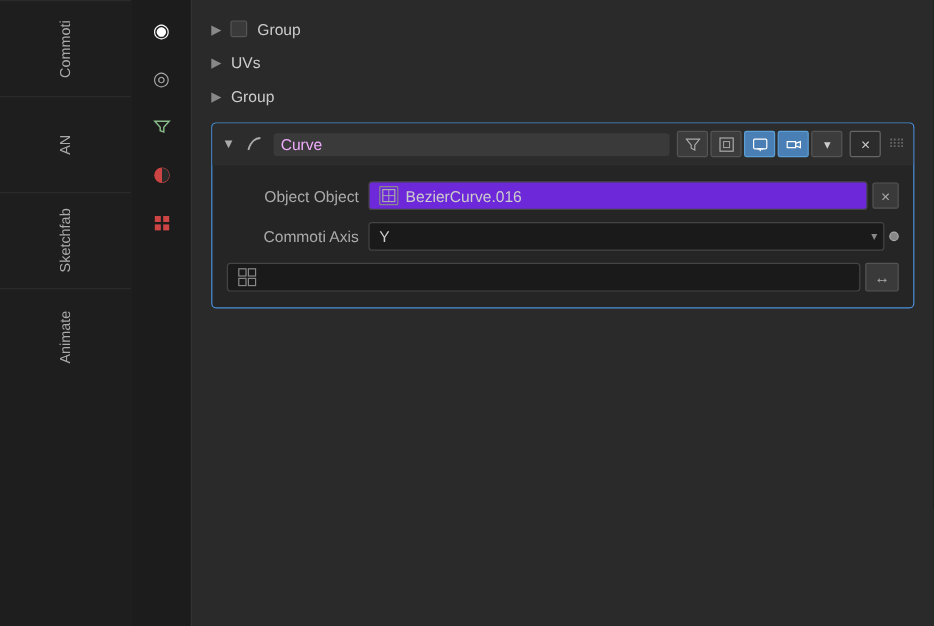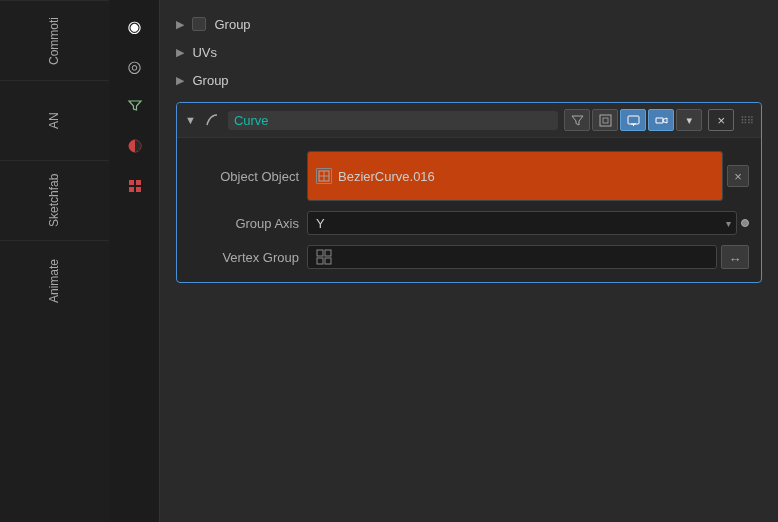--- a/index.html
+++ b/index.html
@@ -153,21 +153,21 @@
       align-items: center;
       justify-content: center;
       color: #ccc;
       font-size: 14px;
     }
 
     .mod-name-input {
       flex: 1;
       background: #3a3a3a;
       border: none;
-      color: #14b8a6;
+      color: #f0abfc;
       font-size: 13px;
       padding: 2px 6px;
       border-radius: 3px;
       outline: none;
       min-width: 0;
     }
 
     .mod-toolbar {
       display: flex;
       align-items: center;
@@ -224,25 +224,25 @@
 
     .field-value {
       flex: 1;
       display: flex;
       align-items: center;
       gap: 4px;
     }
 
     .curve-object-btn {
       flex: 1;
-      background: #c2410c;
+      background: #6d28d9;
       border: 1px solid #444;
       border-radius: 3px;
       color: #ccc;
-      padding: 16px 8px;
+      padding: 3px 8px;
       display: flex;
       align-items: center;
       gap: 6px;
       cursor: pointer;
       min-height: 24px;
     }
 
     .curve-obj-icon {
       width: 16px;
       height: 16px;
@@ -497,39 +497,38 @@
                   <line x1="6" y1="1" x2="6" y2="11" stroke="#aaa" stroke-width="0.8"></line>
                 </svg>
               </div>
               <span>BezierCurve.016</span>
             </div>
             <div class="curve-obj-clear">×</div>
           </div>
         </div>
 
         <div class="field-row">
-          <span class="field-label">Group Axis</span>
+          <span class="field-label">Commoti Axis</span>
           <div class="field-value">
             <div class="select-wrapper">
               <select class="field-select">
                 <option>Y</option>
                 <option>X</option>
                 <option>Z</option>
                 <option>-X</option>
                 <option>-Y</option>
                 <option>-Z</option>
               </select>
               <span class="select-arrow">▾</span>
             </div>
             <div class="dot-indicator"></div>
           </div>
         </div>
 
         <div class="field-row">
-          <span class="field-label">Vertex Group</span>
           <div class="field-value">
             <div class="vertex-group-field">
               <span class="vg-icon">
                 <svg width="16" height="16" viewBox="0 0 16 16" fill="none">
                   <rect x="1" y="1" width="6" height="6" stroke="#888" stroke-width="1" fill="none"></rect>
                   <rect x="9" y="1" width="6" height="6" stroke="#888" stroke-width="1" fill="none"></rect>
                   <rect x="1" y="9" width="6" height="6" stroke="#888" stroke-width="1" fill="none"></rect>
                   <rect x="9" y="9" width="6" height="6" stroke="#888" stroke-width="1" fill="none"></rect>
                 </svg>
               </span>

